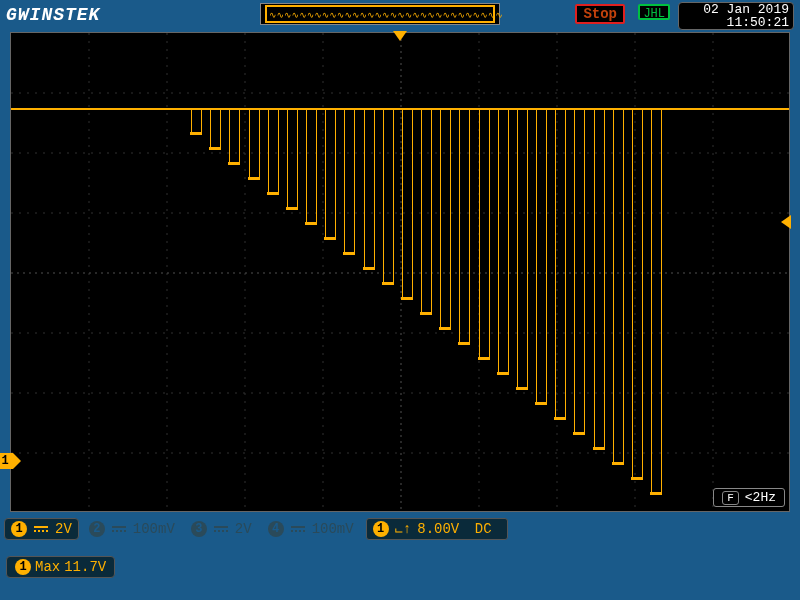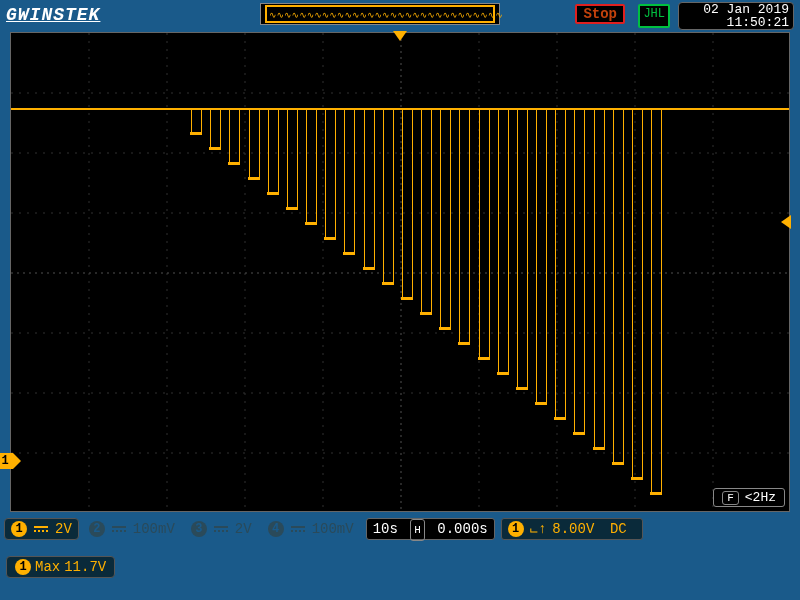--- a/index.html
+++ b/index.html
@@ -19,21 +19,20 @@
     align-items: center;
     padding: 0 6px;
     gap: 10px;
   }
   .logo {
     font-weight: bold;
     font-style: italic;
     font-size: 18px;
     color: #fff;
     letter-spacing: 1px;
-    text-decoration: underline;
   }
   .overview {
     position: absolute;
     left: 260px;
     top: 3px;
     width: 240px;
     height: 22px;
     border: 1px solid #888;
     background: #000;
     display: flex;
@@ -70,21 +69,21 @@
   .jhl-badge {
     position: absolute;
     right: 130px;
     top: 4px;
     border: 2px solid #00c040;
     color: #00c040;
     background: #000;
     padding: 0 3px;
     font-size: 12px;
     border-radius: 2px;
-    height: 24px;
+    height: 16px;
     line-height: 16px;
   }
   .datetime {
     position: absolute;
     right: 6px;
     top: 2px;
     text-align: right;
     background: #000;
     border: 1px solid #666;
     border-radius: 4px;
@@ -429,25 +428,20 @@
   <div class="ch-pill dim">
     <span class="ch-num">3</span>
     <span class="coupling-dc-dim"></span>
     <span>2V</span>
   </div>
   <div class="ch-pill dim">
     <span class="ch-num">4</span>
     <span class="coupling-dc-dim"></span>
     <span>100mV</span>
   </div>
-  <div class="timebase">
-    <span>10s</span>
-    <span class="H">H</span>
-    <span>0.000s</span>
-  </div>
   <div class="trigbox">
     <span class="ch-num" style="background:#ffb000;color:#000">1</span>
     <span class="edge-icon">⨽↑</span>
     <span>8.00V</span>
     <span class="coupling-cell">DC</span>
   </div>
 </div>
 
 <div class="meas-bar">
   <div class="meas-pill">

